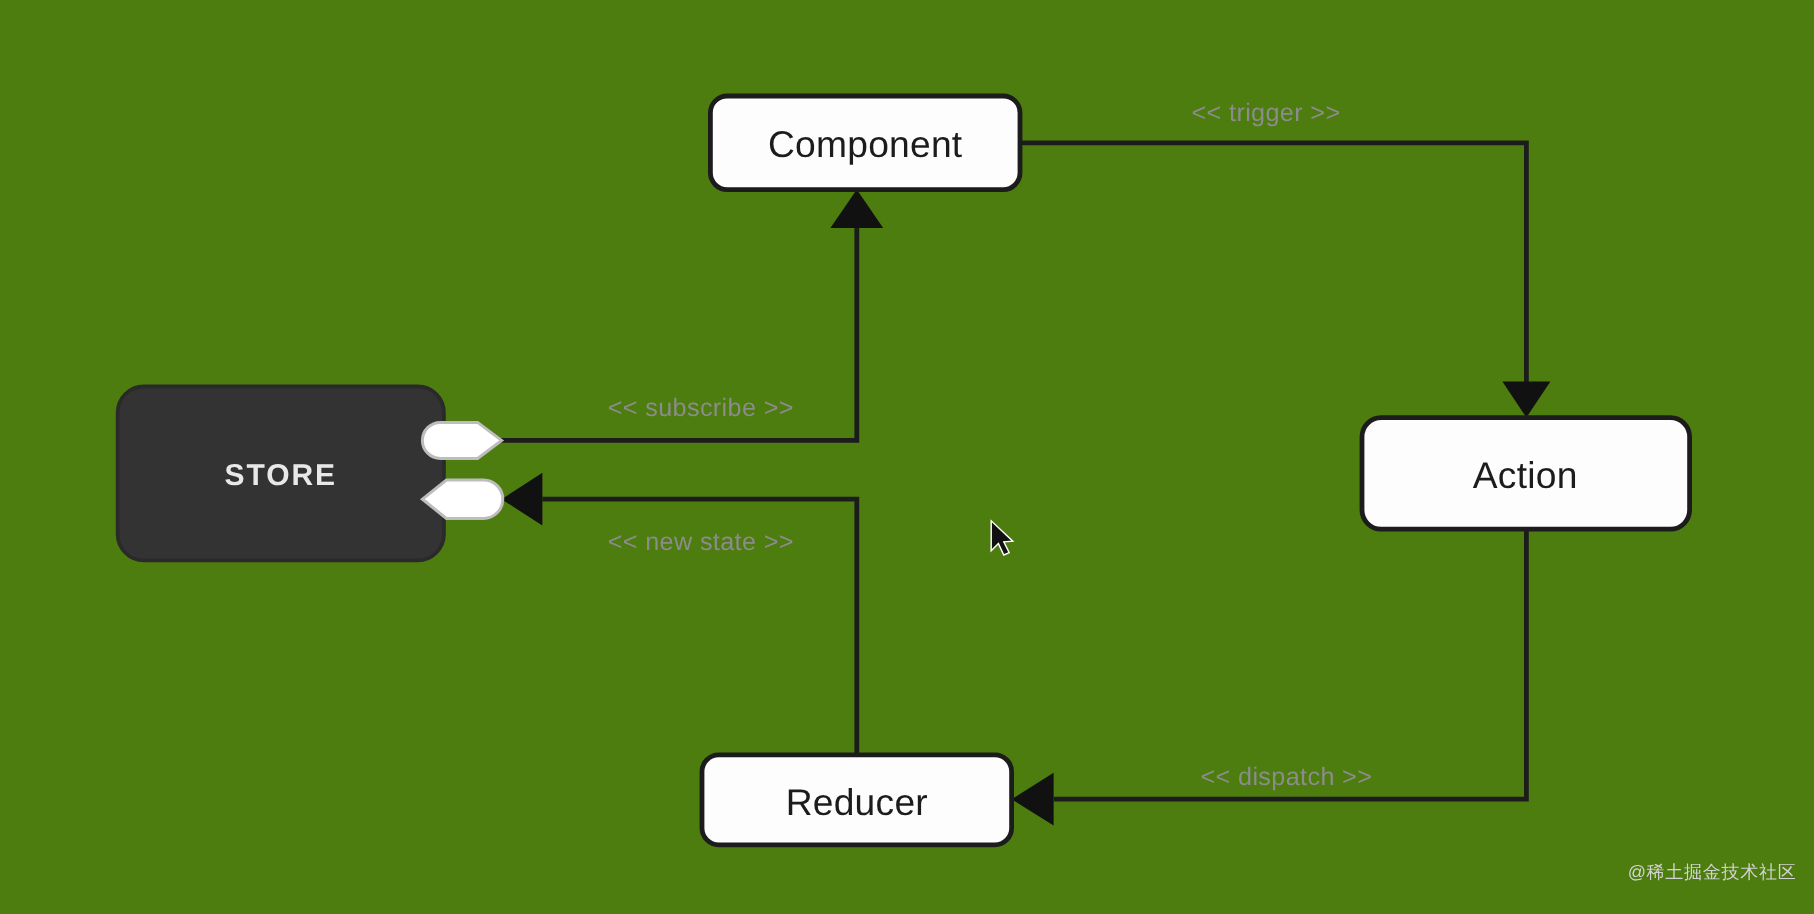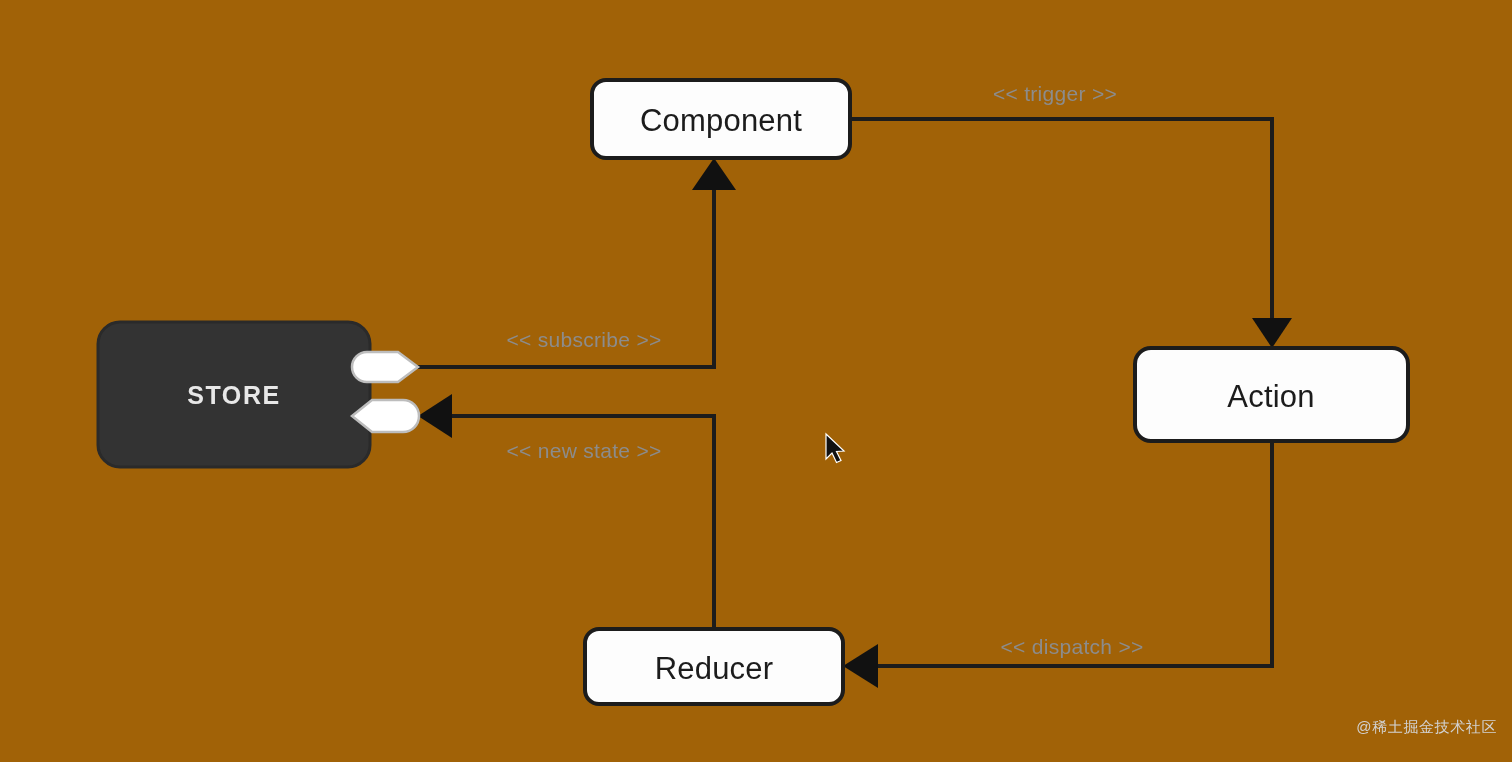--- a/index.html
+++ b/index.html
@@ -11,21 +11,21 @@
   body {
     width: 1512px;
     height: 762px;
     overflow: hidden;
     font-family: "Liberation Sans", sans-serif;
   }
   #canvas {
     position: relative;
     width: 1512px;
     height: 762px;
-    background: #a16207;
+    background: #4d7c0f;
   }
   #diagram-svg {
     position: absolute;
     left: 0;
     top: 0;
     width: 1512px;
     height: 762px;
   }
   .node-label {
     font-family: "Liberation Sans", sans-serif;

